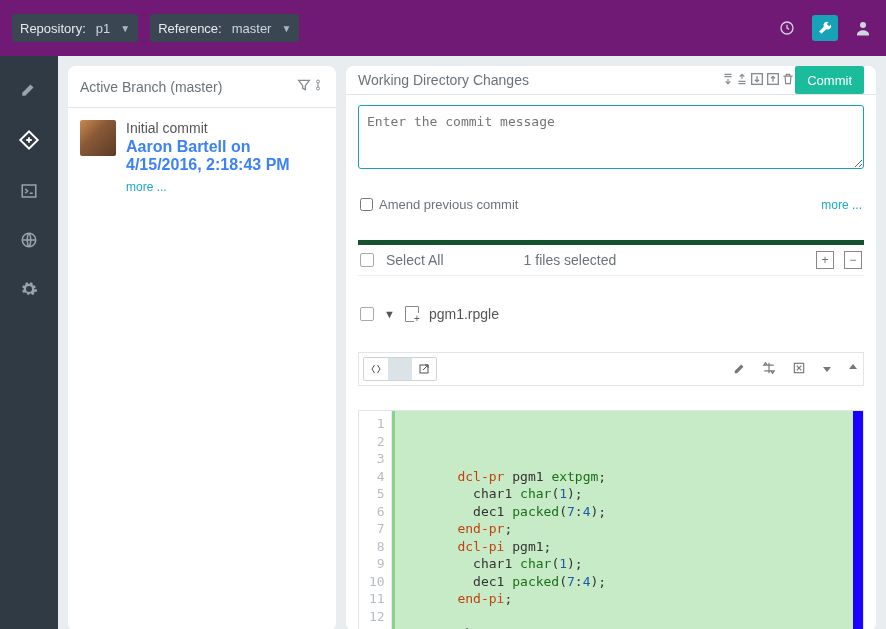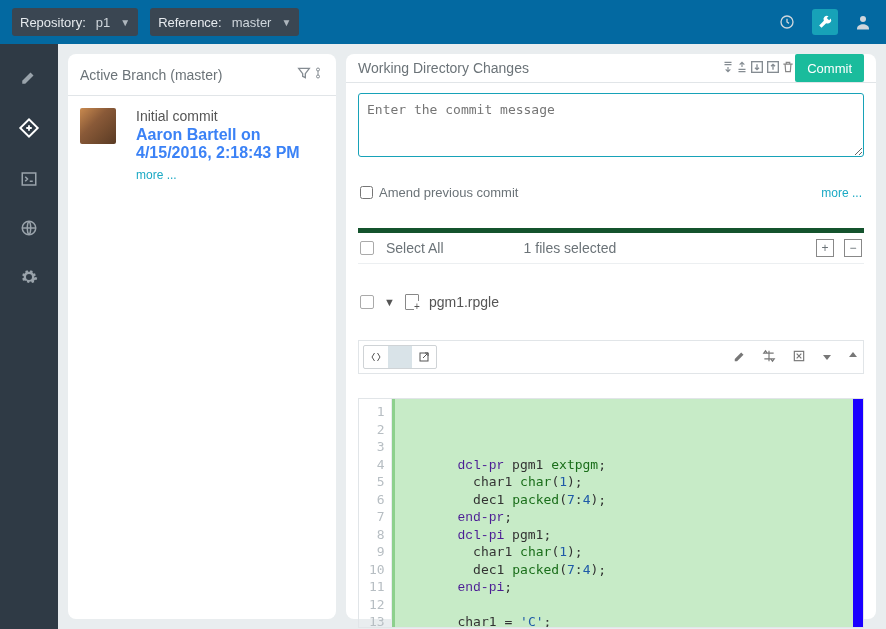--- a/index.html
+++ b/index.html
@@ -1,37 +1,37 @@
 <!DOCTYPE html>
 <html><head>
 <meta charset="utf-8">
 <style>
   * { box-sizing: border-box; margin: 0; padding: 0; }
   body { font-family: "Helvetica Neue", Arial, sans-serif; font-size: 13px; color: #555; background: #fff; width: 886px; height: 629px; overflow: hidden; }
-  .topbar { background: #0369a1; height: 44px; display: flex; align-items: center; padding: 0 12px; gap: 12px; }
+  .topbar { background: #701a75; height: 56px; display: flex; align-items: center; padding: 0 12px; gap: 12px; }
   .selector { display: flex; align-items: center; background: #3a4652; border-radius: 3px; height: 28px; padding: 0 8px; color: #cfd6dc; font-size: 13px; gap: 6px; }
   .selector .label { color: #e6eaee; }
   .selector .val { color: #cfd6dc; padding: 0 4px; }
   .caret-down { font-size: 10px; color: #aeb6bd; }
   .topbar-right { margin-left: auto; display: flex; align-items: center; gap: 14px; color: #cfd6dc; }
   .icon-btn { width: 22px; height: 22px; display: flex; align-items: center; justify-content: center; color: #cfd6dc; cursor: pointer; }
   .wrench-active { background: #17a2b8; border-radius: 3px; color: #fff; width: 26px; height: 26px; }
   .container { display: flex; height: 585px; }
   .leftnav { width: 58px; background: #2f3a45; display: flex; flex-direction: column; align-items: center; padding-top: 24px; gap: 28px; }
   .leftnav svg, .leftnav .nav-icon { color: #9aa3ab; }
   .leftnav .active svg { color: #fff; }
   .main { flex: 1; background: #e9edef; display: flex; padding: 10px 10px 10px 10px; gap: 10px; }
   .panel { background: #fff; border-radius: 8px; display: flex; flex-direction: column; }
   .panel-left { width: 268px; }
   .panel-right { flex: 1; }
   .panel-header { height: 42px; border-bottom: 1px solid #e1e5e8; display: flex; align-items: center; padding: 0 12px; font-size: 14px; color: #6b7378; gap: 10px; }
   .panel-header .title { flex: 1; }
   .hdr-icons { display: flex; align-items: center; }
   .commit-list { padding: 12px; }
-  .commit-item { display: flex; gap: 20px; }
+  .commit-item { display: flex; gap: 10px; }
   .avatar { width: 36px; height: 36px; border-radius: 2px; background: linear-gradient(135deg,#c98a4f 0,#8a5a38 40%,#5a3b24 100%); flex-shrink: 0; }
   .commit-title { color: #555; font-size: 14px; }
   .commit-meta { color: #3b82f6; font-size: 16px; margin-top: 2px; font-weight: bold; }
   .more-link { color: #1ba9c4; font-size: 12px; margin-top: 6px; display: inline-block; cursor: pointer; }
   .right-body { padding: 10px 12px; display: flex; flex-direction: column; gap: 24px; }
   .commit-msg { width: 100%; height: 64px; border: 1px solid #17a2b8; border-radius: 3px; padding: 8px; font-family: ui-monospace, monospace; color: #888; resize: both; font-size: 13px; }
   .amend-row { display: flex; align-items: center; font-size: 13px; color: #6b7378; padding: 4px 2px; }
   .amend-row input { margin-right: 6px; }
   .amend-row .more { margin-left: auto; color: #1ba9c4; font-size: 12px; cursor: pointer; }
   .selectall-row { display: flex; align-items: center; padding: 6px 2px; border-top: 5px solid #14532d; border-bottom: 1px solid #eceff1; font-size: 14px; color: #6b7378; }
@@ -45,21 +45,21 @@
   .diff-toolbar { display: flex; align-items: center; gap: 8px; border: 1px solid #e1e5e8; padding: 4px; }
   .toggle-group { display: flex; border: 1px solid #cfd3d6; border-radius: 2px; overflow: hidden; }
   .toggle-group .tg { width: 24px; height: 22px; display: flex; align-items: center; justify-content: center; font-size: 12px; cursor: pointer; }
   .toggle-group .tg.sel { background: #d9e3e8; }
   .diff-actions { margin-left: auto; display: flex; gap: 14px; align-items: center; color: #777; }
   .code-wrap { border: 1px solid #e1e5e8; display: flex; font-family: ui-monospace, Menlo, monospace; font-size: 13px; line-height: 1.35; height: 230px; overflow: hidden; }
   .gutter { text-align: right; color: #b7bec3; padding: 4px 6px 4px 10px; border-right: 1px solid #e9ecef; }
   .gutter div { height: 17.5px; }
   .code { flex: 1; background: #c7ebc7; position: relative; padding: 4px 8px; border-left: 3px solid #8dd08d; white-space: pre; color: #333; }
   .code .ln { height: 17.5px; }
-  .kw { color: #4c1d95; font-family: Liberation Mono, monospace; }
+  .kw { color: #c2410c; }
   .id { color: #1a6e1a; }
   .num { color: #1e5aa8; }
   .str { color: #1e5aa8; }
   .scroll-ind { position: absolute; right: 0; top: 0; width: 10px; height: 100%; background: #1a00ff; }
   .commit-btn { background: #1abc9c; color: #fff; border: none; height: 28px; padding: 0 12px; border-radius: 2px; font-size: 13px; cursor: pointer; }
   .thin-icon { color: #858c92; }
   .checkbox { width: 14px; height: 14px; border: 1px solid #aaa; border-radius: 2px; display: inline-block; }
   .trash { color: #888; }
 </style>
 </head>

